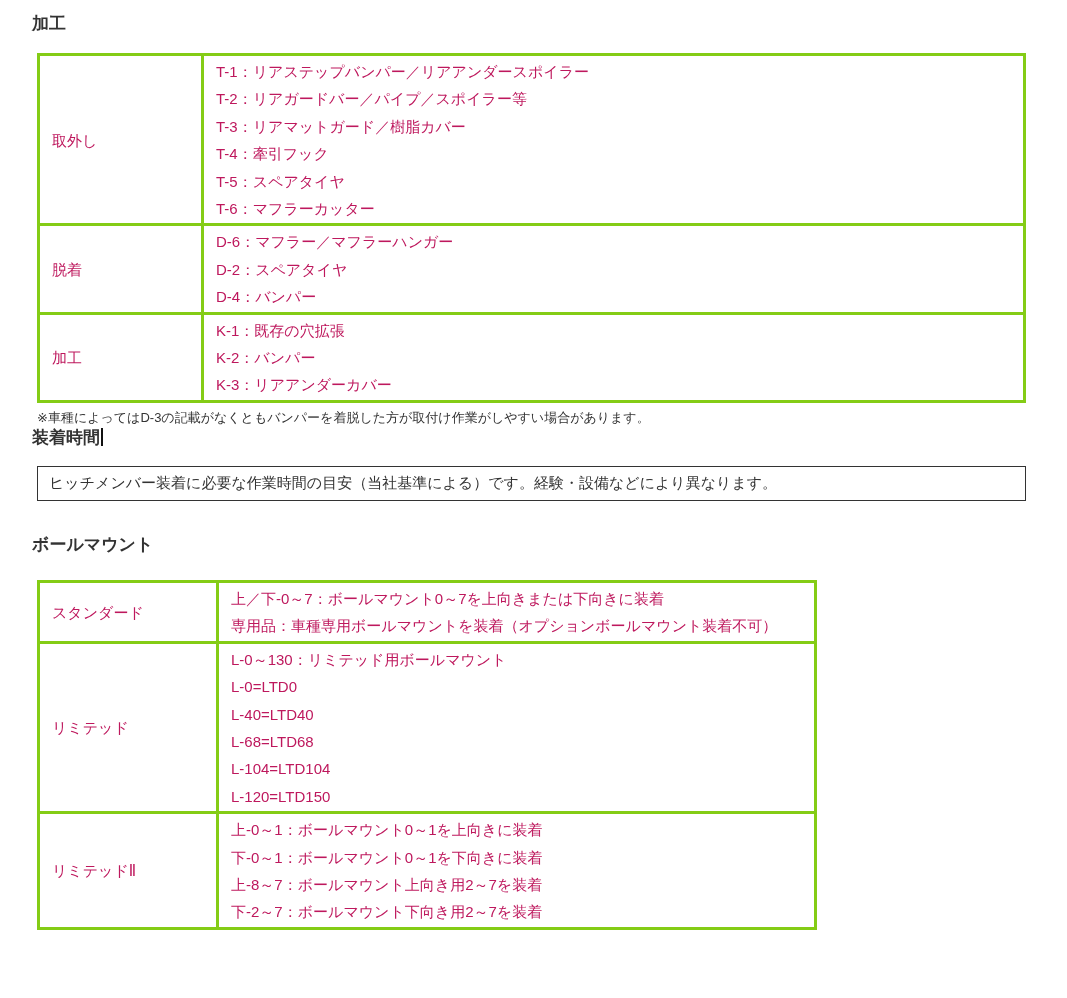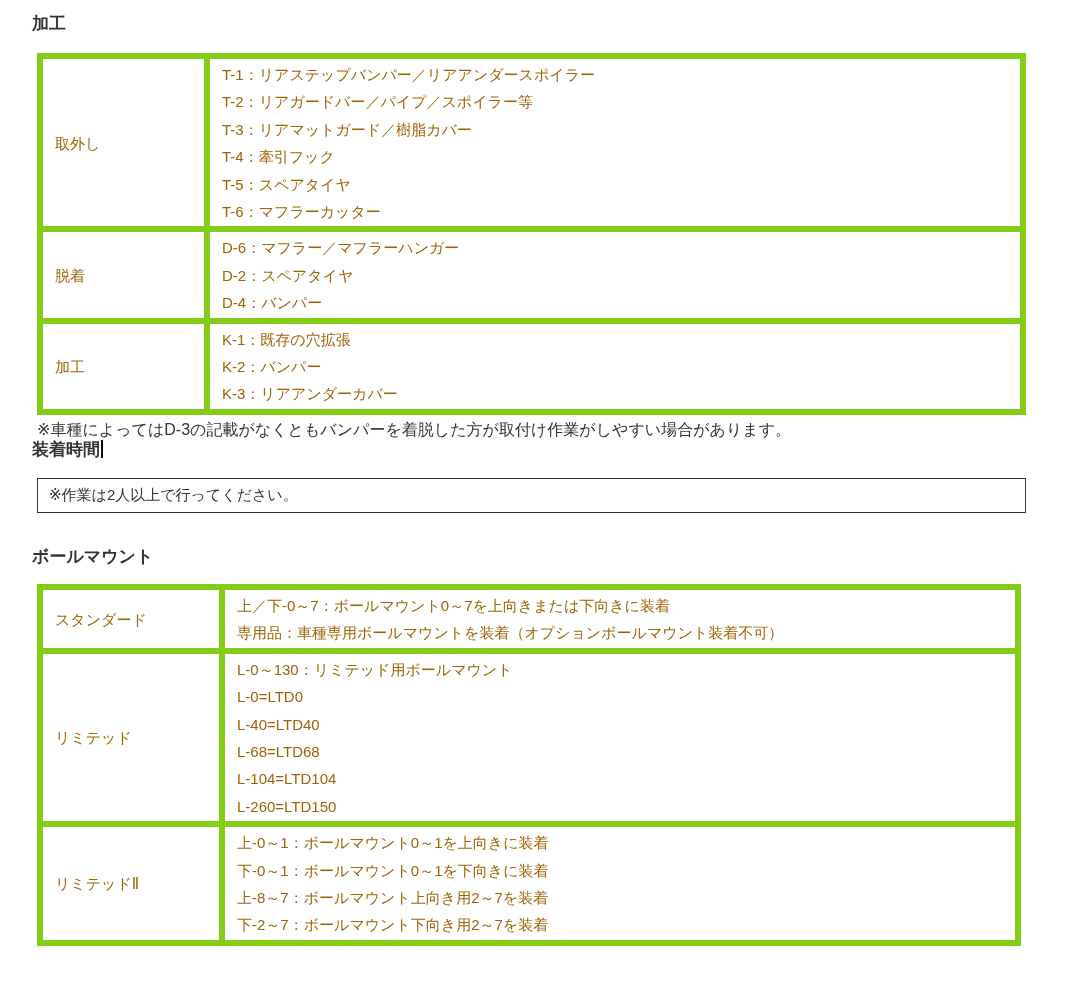--- a/index.html
+++ b/index.html
@@ -34,37 +34,37 @@
     margin-left: 1px;
     vertical-align: -3px;
   }
 
   table.spec-table {
     border-collapse: collapse;
     margin-left: 37px;
     table-layout: fixed;
   }
   table.spec-table.t1 { width: 989px; margin-top: 17px; }
-  table.spec-table.t2 { width: 984px; margin-top: 15px; }
+  table.spec-table.t2 { width: 780px; margin-top: 23px; }
 
   table.spec-table td {
-    border: 6px solid #84cc16;
+    border: 3px solid #84cc16;
     font-size: 15px;
     line-height: 27.4px;
-    color: #a16207;
+    color: #be185d;
     vertical-align: middle;
     padding: 2px 10px 1px 12px;
   }
   table.spec-table.t1 td.label-cell { width: 139px; }
   table.spec-table.t2 td.label-cell { width: 154px; }
   td.content-cell { vertical-align: middle; }
   .cell-line { white-space: nowrap; }
 
   .footnote {
-    font-size: 16px;
+    font-size: 13px;
     line-height: 16px;
     margin: 7px 0 0 37px;
     color: #333333;
   }
 
   .info-box {
     width: 965px;
     margin: 16px 0 0 37px;
     border: 1px solid #333333;
     padding: 2px 11px 4px 11px;
@@ -108,21 +108,21 @@
       </td>
     </tr>
   </tbody>
 </table>
 
 <div class="footnote">※車種によってはD-3の記載がなくともバンパーを着脱した方が取付け作業がしやすい場合があります。</div>
 
 <h2 class="section-heading heading-souchaku"><span>装着時間</span><span class="caret"></span></h2>
 
 <div class="info-box">
-  <div class="cell-line">※作業は2人以上で行ってください。</div>
+  <div class="cell-line">ヒッチメンバー装着に必要な作業時間の目安（当社基準による）です。経験・設備などにより異なります。</div>
 </div>
 
 <h2 class="section-heading heading-ballmount">ボールマウント</h2>
 
 <table class="spec-table t2">
   <tbody>
     <tr>
       <td class="label-cell">スタンダード</td>
       <td class="content-cell">
         <div class="cell-line">上／下-0～7：ボールマウント0～7を上向きまたは下向きに装着</div>
@@ -130,21 +130,21 @@
       </td>
     </tr>
     <tr>
       <td class="label-cell">リミテッド</td>
       <td class="content-cell">
         <div class="cell-line">L-0～130：リミテッド用ボールマウント</div>
         <div class="cell-line">L-0=LTD0</div>
         <div class="cell-line">L-40=LTD40</div>
         <div class="cell-line">L-68=LTD68</div>
         <div class="cell-line">L-104=LTD104</div>
-        <div class="cell-line">L-260=LTD150</div>
+        <div class="cell-line">L-120=LTD150</div>
       </td>
     </tr>
     <tr>
       <td class="label-cell">リミテッドⅡ</td>
       <td class="content-cell">
         <div class="cell-line">上-0～1：ボールマウント0～1を上向きに装着</div>
         <div class="cell-line">下-0～1：ボールマウント0～1を下向きに装着</div>
         <div class="cell-line">上-8～7：ボールマウント上向き用2～7を装着</div>
         <div class="cell-line">下-2～7：ボールマウント下向き用2～7を装着</div>
       </td>

